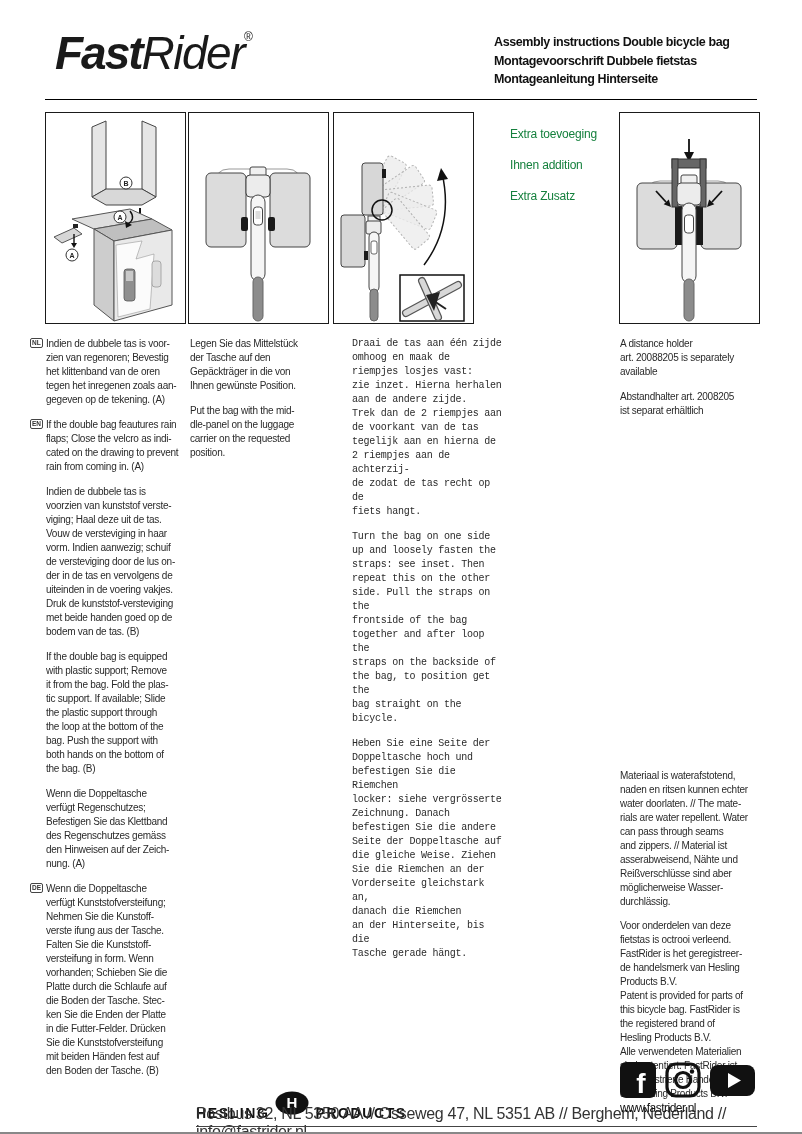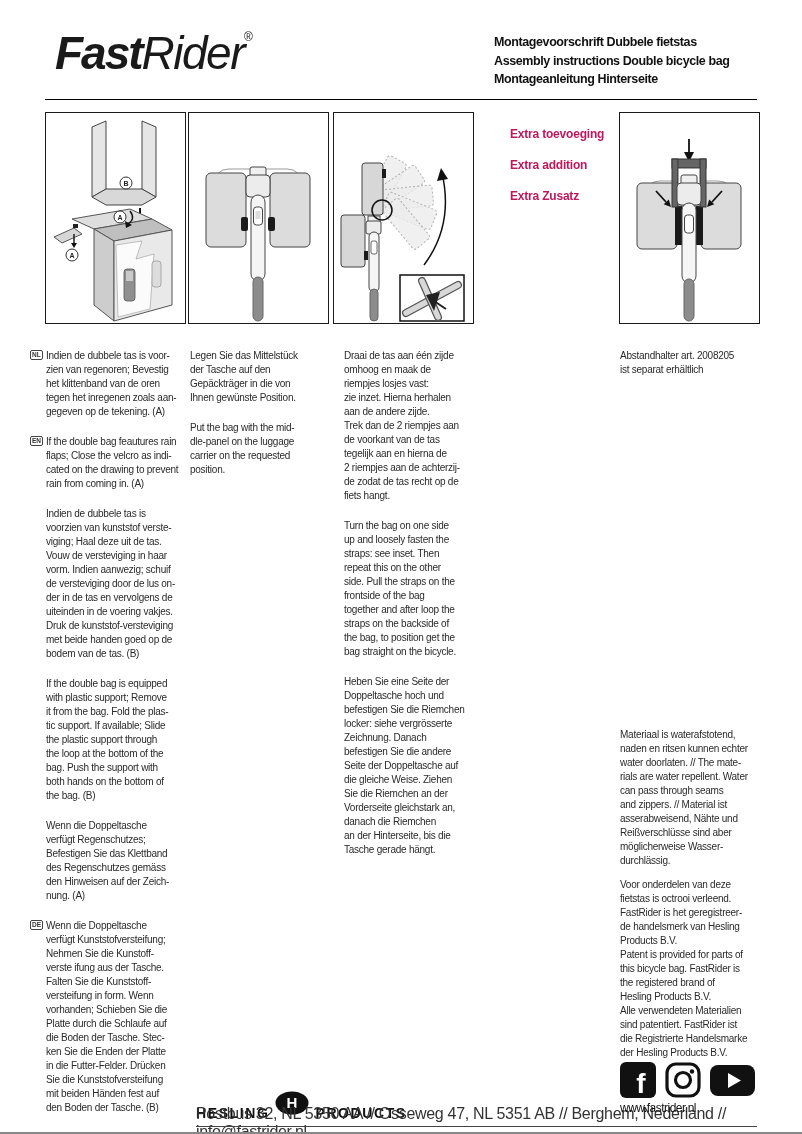--- a/index.html
+++ b/index.html
@@ -17,35 +17,35 @@
   .titles { position:absolute; left:494px; top:33px; font-weight:bold; font-size:12.5px;
             line-height:18.5px; letter-spacing:-0.4px; color:#111; }
   .rule-top { position:absolute; left:45px; top:99px; width:712px; height:1px; background:#000; }
   .rule-bottom { position:absolute; left:196px; top:1126px; width:561px; height:1px; background:#444; }
 
   
   .figbox { position:absolute; top:112px; height:212px; width:141px; border:1px solid #1a1a1a;
             background:#fff; box-sizing:border-box; }
   .fig1 { left:45px; } .fig2 { left:188px; } .fig3 { left:333px; } .fig4 { left:619px; }
 
-  .extra-heading { position:absolute; left:510px; top:111px; font-weight:bold; font-size:12px;
-                   line-height:15.5px; letter-spacing:-0.2px; color:#be185d; white-space:pre-line; }
+  .extra-heading { position:absolute; left:510px; top:111px; font-weight:normal; font-size:12px;
+                   line-height:15.5px; letter-spacing:-0.2px; color:#15803d; white-space:pre-line; }
 
   
   .col { position:absolute; top:333px; font-size:10px; line-height:14px; letter-spacing:-0.25px; }
   .col1 { left:46px;  width:150px; }
   .col2 { left:190px; width:150px; }
-  .col3 { left:344px; width:152px; }
+  .col3 { left:352px; width:152px;font-family:Liberation Mono, monospace; }
   .col4 { left:620px; width:145px; }
-  .para { position:relative; white-space:pre-line; margin:16px 0 11px 0; color:#2a2a2a; }
+  .para { position:relative; white-space:pre-line; margin:4px 0 11px 0; color:#2a2a2a; }
   .badge { position:absolute; left:-16px; top:1px; border:1px solid #444; border-radius:2px;
            font-size:6.5px; font-weight:bold; line-height:8px; padding:0 1px; color:#333;
            letter-spacing:0; }
   .note { position:absolute; left:620px; width:148px; font-size:10px; line-height:14px;
-          letter-spacing:-0.25px; white-space:pre-line; color:#2a2a2a; }
+          letter-spacing:-0.25px; white-space:pre-line; color:#2a2a2a;margin-top:41px; }
   .note-material { top:728px; }
   .note-patent { top:878px; }
 
   
   .hesling { position:absolute; left:196px; top:1085px; display:flex; align-items:center; gap:6px; }
   .hesling-word { font-weight:bold; font-size:14px; letter-spacing:1.6px; color:#111;margin-top:20px; }
   .address { position:absolute; left:196px; top:1105px; font-size:16px; letter-spacing:-0.3px; color:#333; }
   .website { position:absolute; left:620px; top:1101px; font-weight:normal; font-size:12px;
              letter-spacing:-0.5px; color:#111; }
   .social { position:absolute; left:620px; top:1061px; display:flex; align-items:center; gap:9px; height:37px; }
@@ -54,22 +54,22 @@
 </style>
 </head>
 <body>
 
 <div class="page">
 
   <div class="brand">
     <span class="brand-fast">Fast</span><span class="brand-rider">Rider</span><span class="brand-reg">®</span>
   </div>
   <div class="titles">
+    <div>Assembly instructions Double bicycle bag</div>
     <div>Montagevoorschrift Dubbele fietstas</div>
-    <div>Assembly instructions Double bicycle bag</div>
     <div>Montageanleitung Hinterseite</div>
   </div>
   <div class="rule-top"></div>
 
   <div class="figbox fig1">
     <svg width="139" height="210" viewBox="0 0 139 210">
       <polygon points="46,14 60,8 60,76 46,84" fill="#e6e6e6" stroke="#444" stroke-width="1"></polygon>
       <polygon points="96,8 110,14 110,84 96,76" fill="#e6e6e6" stroke="#444" stroke-width="1"></polygon>
       <polygon points="46,84 60,76 96,76 110,84 96,92 60,92" fill="#d8d8d8" stroke="#444" stroke-width="1"></polygon>
       <circle cx="80" cy="70" r="6" fill="#fff" stroke="#333" stroke-width="1"></circle>
@@ -147,21 +147,21 @@
       <line x1="72" y1="200" x2="124" y2="172" stroke="#d8d8d8" stroke-width="5.5" stroke-linecap="round"></line>
       <line x1="88" y1="168" x2="104" y2="204" stroke="#555" stroke-width="8" stroke-linecap="round"></line>
       <line x1="88" y1="168" x2="104" y2="204" stroke="#d8d8d8" stroke-width="5.5" stroke-linecap="round"></line>
       <polygon points="92,182 106,179 100,198" fill="#222"></polygon>
       <line x1="97" y1="186" x2="112" y2="196" stroke="#222" stroke-width="2"></line>
     </svg>
   </div>
 
   <div class="extra-heading">
     <div>Extra toevoeging</div>
-    <div>Extra addition</div>
+    <div>Ihnen addition</div>
     <div>Extra Zusatz</div>
   </div>
 
   <div class="figbox fig4">
     <svg width="139" height="210" viewBox="0 0 139 210">
       <line x1="69" y1="26" x2="69" y2="41" stroke="#111" stroke-width="1.8"></line>
       <polygon points="64,39 74,39 69,49" fill="#111"></polygon>
       <path d="M26,84 Q26,68 40,68 L98,68 Q112,68 112,84" fill="none" stroke="#999" stroke-width="1"></path>
       <rect x="17" y="70" width="40" height="66" rx="5" fill="#dcdcdc" stroke="#444" stroke-width="1"></rect>
       <rect x="81" y="70" width="40" height="66" rx="5" fill="#dcdcdc" stroke="#444" stroke-width="1"></rect>
@@ -277,20 +277,23 @@
 Seite der Doppeltasche auf
 die gleiche Weise. Ziehen
 Sie die Riemchen an der
 Vorderseite gleichstark an,
 danach die Riemchen
 an der Hinterseite, bis die
 Tasche gerade hängt.</div>
   </div>
 
   <div class="col col4">
+    <div class="para">A distance holder
+art. 20088205 is separately
+available</div>
     <div class="para">Abstandhalter art. 2008205
 ist separat erhältlich</div>
   </div>
 
   <div class="note note-material">Materiaal is waterafstotend,
 naden en ritsen kunnen echter
 water doorlaten. // The mate-
 rials are water repellent. Water
 can pass through seams
 and zippers. // Material ist

